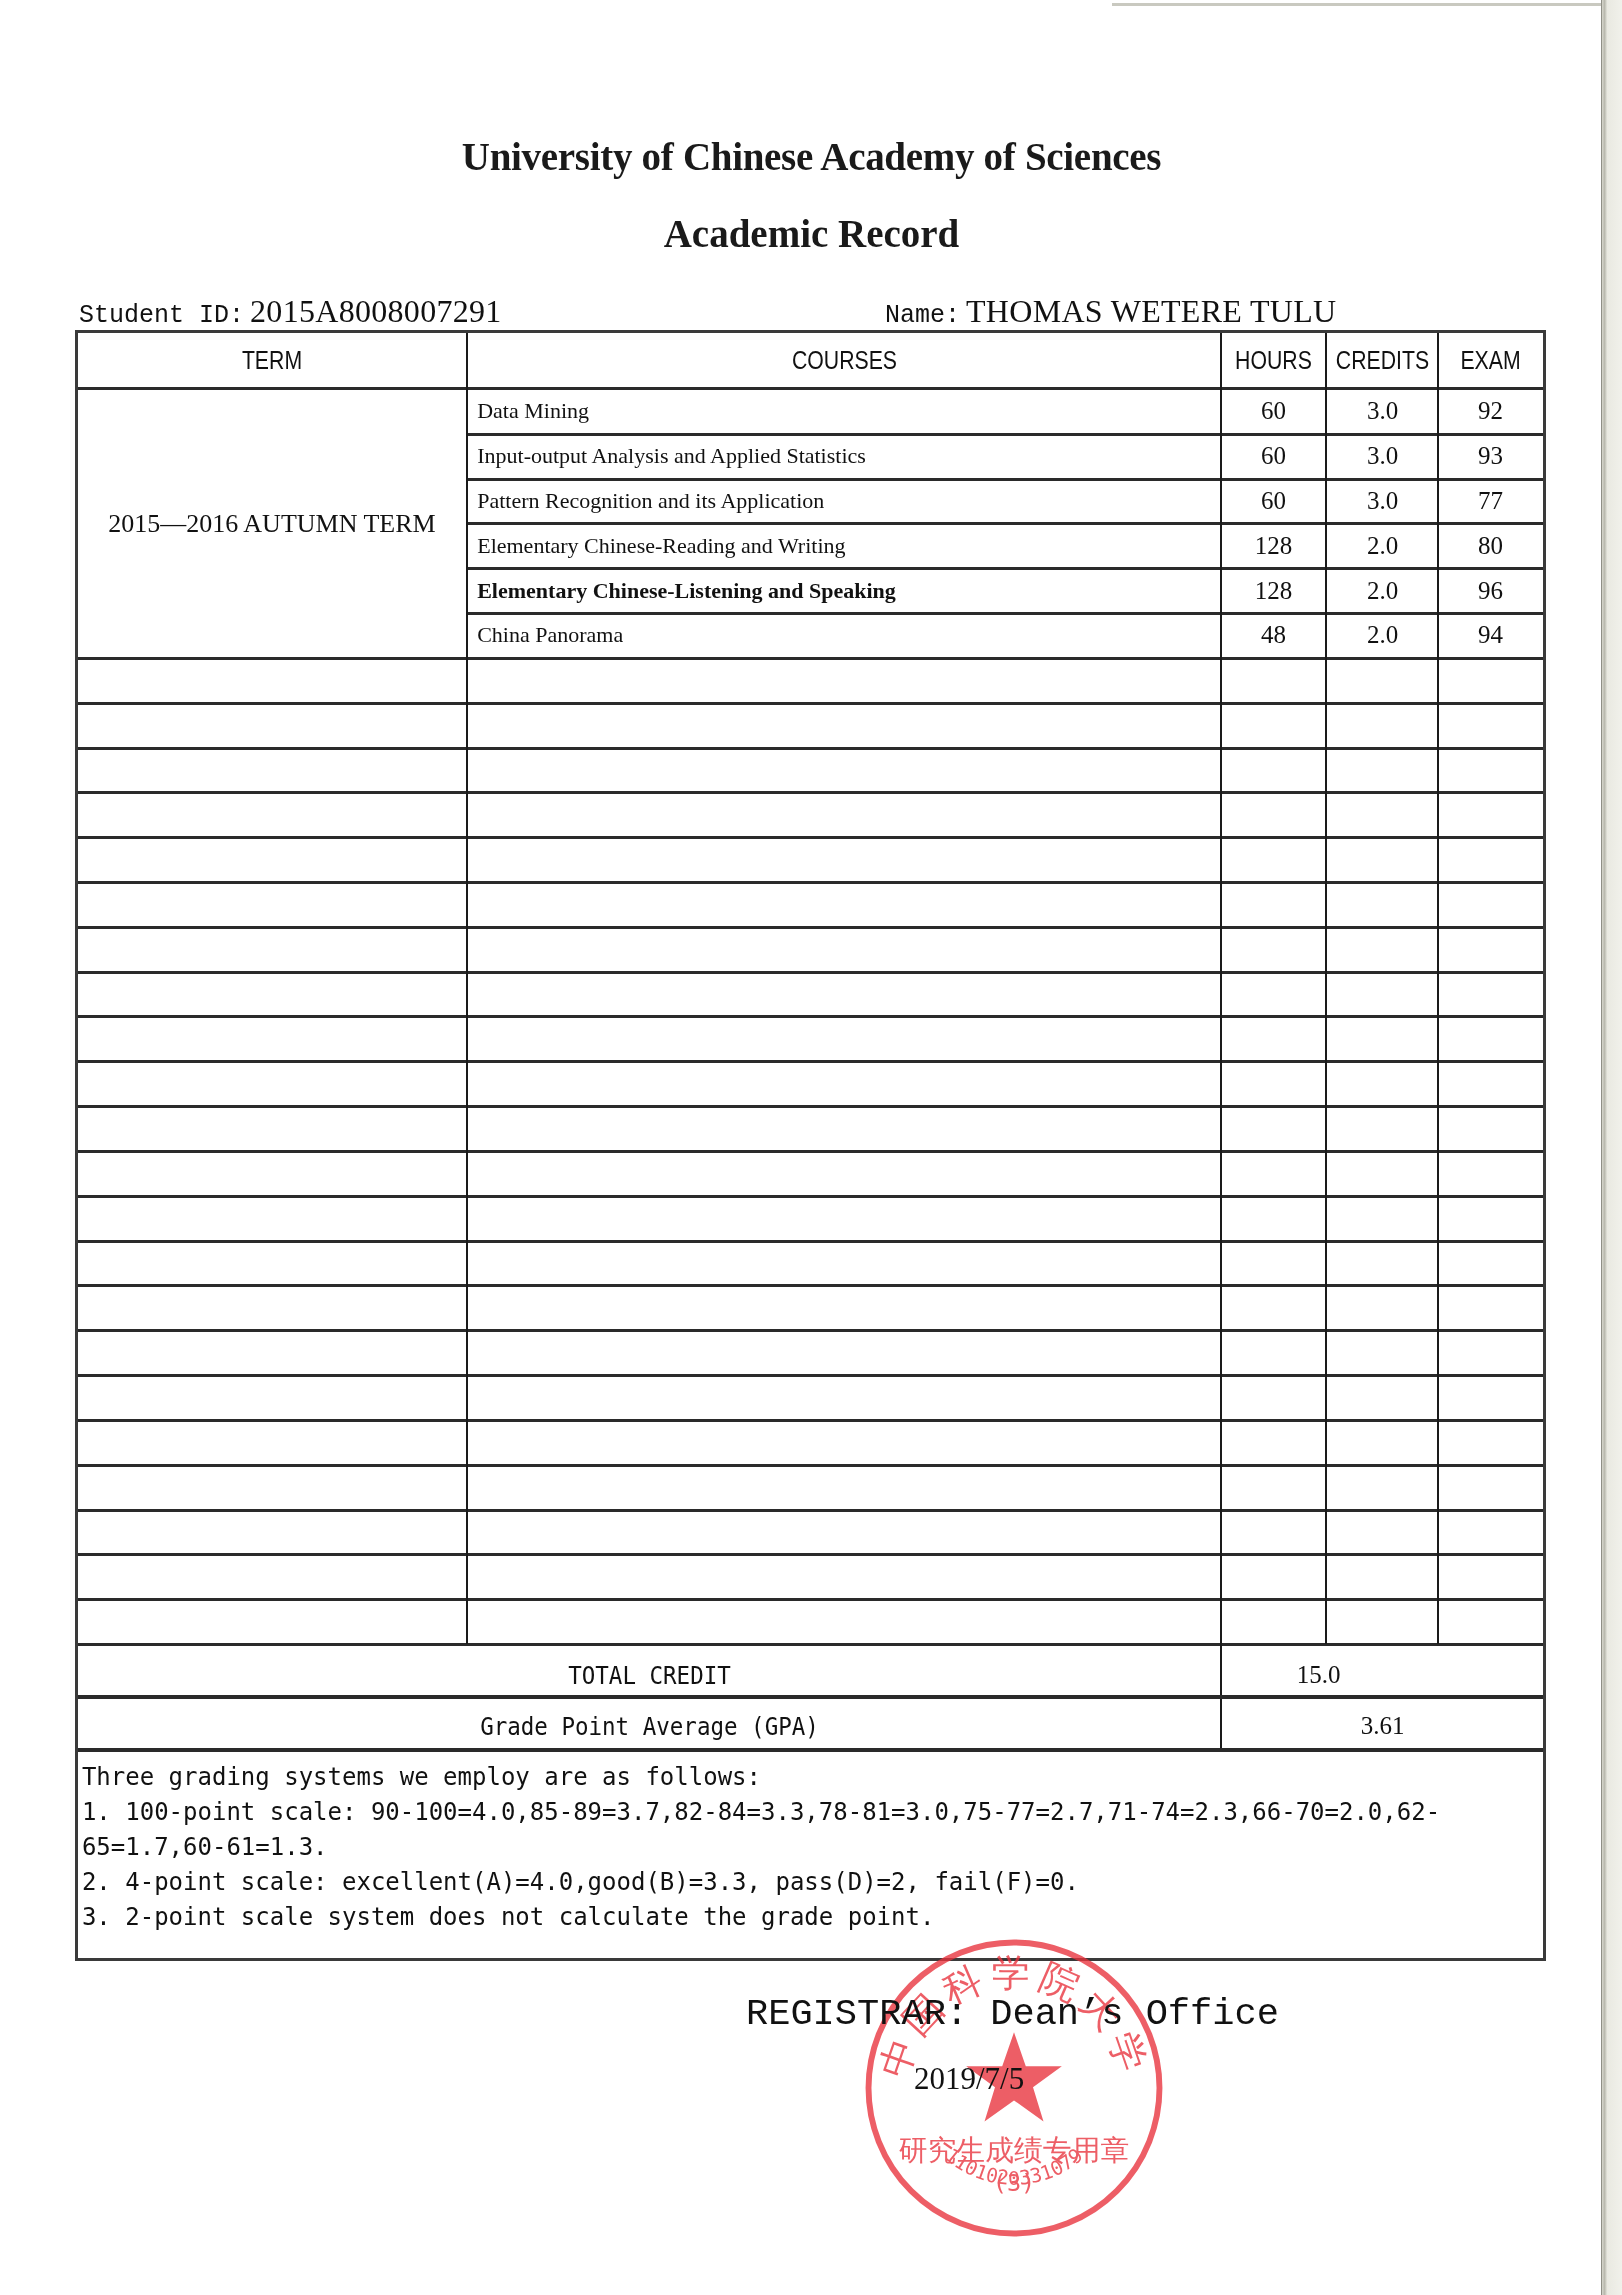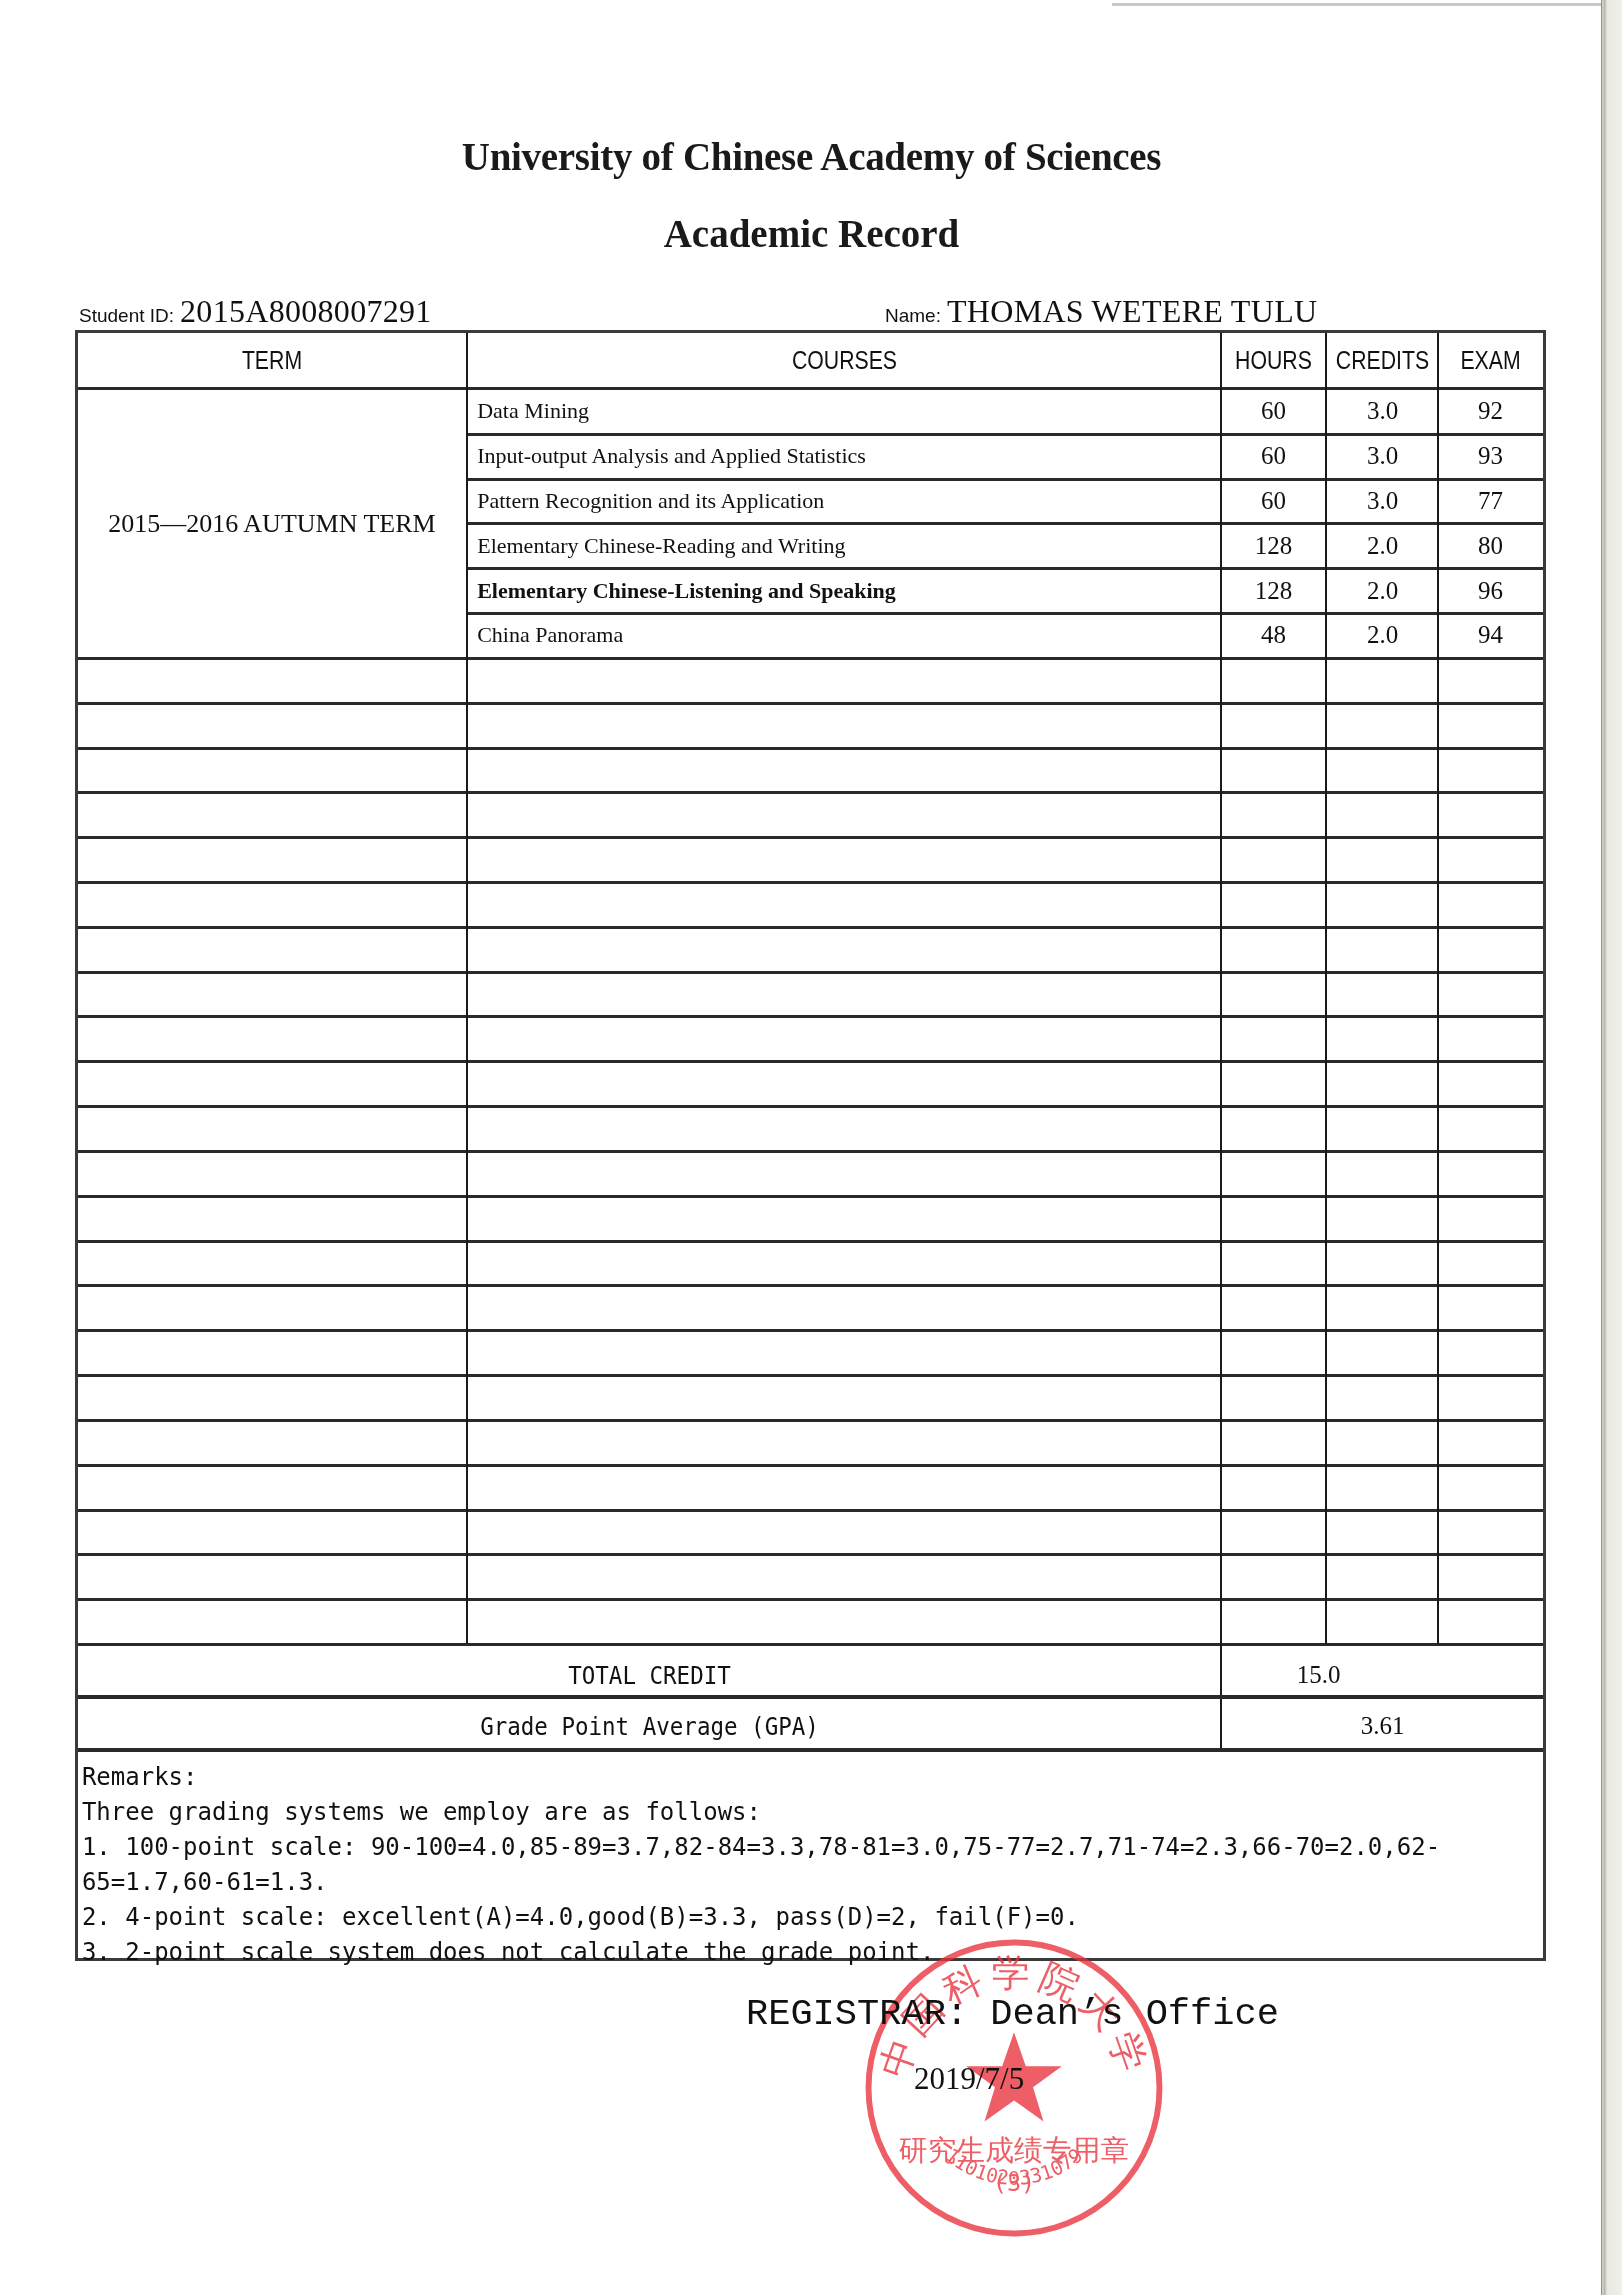--- a/index.html
+++ b/index.html
@@ -19,21 +19,21 @@
     .title {
       position: absolute; left: 0; width: 1623px; text-align: center;
       font-family: "Liberation Serif", serif; font-weight: bold; color: #1a1a1a;
     }
     .title-1 { top: 134px; font-size: 39px; letter-spacing: -0.3px; }
     .title-2 { top: 211px; font-size: 39px; }
     .meta-line {
       position: absolute; top: 293px; font-size: 24px;
       white-space: nowrap;
     }
-    .meta-label { font-family: Liberation Sans, sans-serif; font-size: 19px; }
+    .meta-label { font-family: Liberation Mono, monospace; font-size: 25px; }
     .meta-value { font-family: "Liberation Serif", serif; font-size: 32px; letter-spacing: 0.3px; }
     .meta-student { left: 79px; }
     .meta-name { left: 885px; }
 
     .table-wrap {
       position: absolute; left: 75px; top: 330px; width: 1471px; height: 1631px;
       border: 3.3px solid #3a3a3a; box-sizing: border-box;
     }
     .hline { position: absolute; left: 0; right: 0; background: #2a2a2a; }
     .vline { position: absolute; width: 2px; background: #1a1a1a; }
@@ -168,21 +168,20 @@
       <div></div>
       <div></div>
     </div>
 
   <div class="cell summary-label" style="left:0;top:1318px;width:1143px;height:48px;">TOTAL CREDIT</div>
   <div class="cell summary-value" style="left:1080px;top:1318px;width:321px;height:48px;">15.0</div>
   <div class="cell summary-label" style="left:0;top:1369px;width:1143px;height:48px;">Grade Point Average (GPA)</div>
   <div class="cell summary-value" style="left:1144px;top:1369px;width:321px;height:48px;">3.61</div>
 
   <div class="remarks">
-    <div>Remarks:</div>
     <div>Three grading systems we employ are as follows:</div>
     <div>1. 100-point scale: 90-100=4.0,85-89=3.7,82-84=3.3,78-81=3.0,75-77=2.7,71-74=2.3,66-70=2.0,62-</div>
     <div>65=1.7,60-61=1.3.</div>
     <div>2. 4-point scale: excellent(A)=4.0,good(B)=3.3, pass(D)=2, fail(F)=0.</div>
     <div>3. 2-point scale system does not calculate the grade point.</div>
   </div>
 <div class="hline" style="top: 54px; height: 3.3px;"></div>
     <div class="hline" style="top: 100px; height: 2.6px; left: 390px;"></div>
     <div class="hline" style="top: 145px; height: 2.6px; left: 390px;"></div>
     <div class="hline" style="top: 189px; height: 2.6px; left: 390px;"></div>

